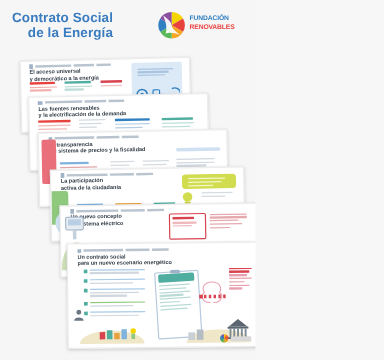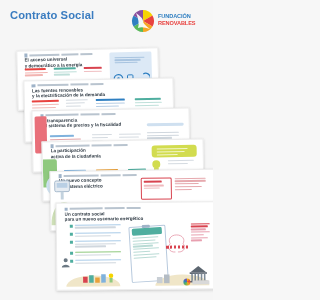--- a/index.html
+++ b/index.html
@@ -72,20 +72,21 @@
   .hill{position:absolute;border-radius:50% 50% 0 0 / 100% 100% 0 0;}
 </style>
 </head>
 <body>
 
 <div id="root">
 
   <div class="header">
     <div class="title">
       <span class="ln">Contrato Social</span>
+      <span class="ln">de la Energía</span>
     </div>
 
     <div class="brand">
       <svg class="pinwheel" viewBox="0 0 48 48">
         <g>
           <path d="M24 24 L24 2 A22 22 0 0 1 43 13 Z" fill="#f5d400"></path>
           <path d="M24 24 L43 13 A22 22 0 0 1 43 35 Z" fill="#e8423f"></path>
           <path d="M24 24 L43 35 A22 22 0 0 1 24 46 Z" fill="#f6a623"></path>
           <path d="M24 24 L24 46 A22 22 0 0 1 5 35 Z" fill="#5ab85a"></path>
           <path d="M24 24 L5 35 A22 22 0 0 1 5 13 Z" fill="#2f7fc1"></path>

